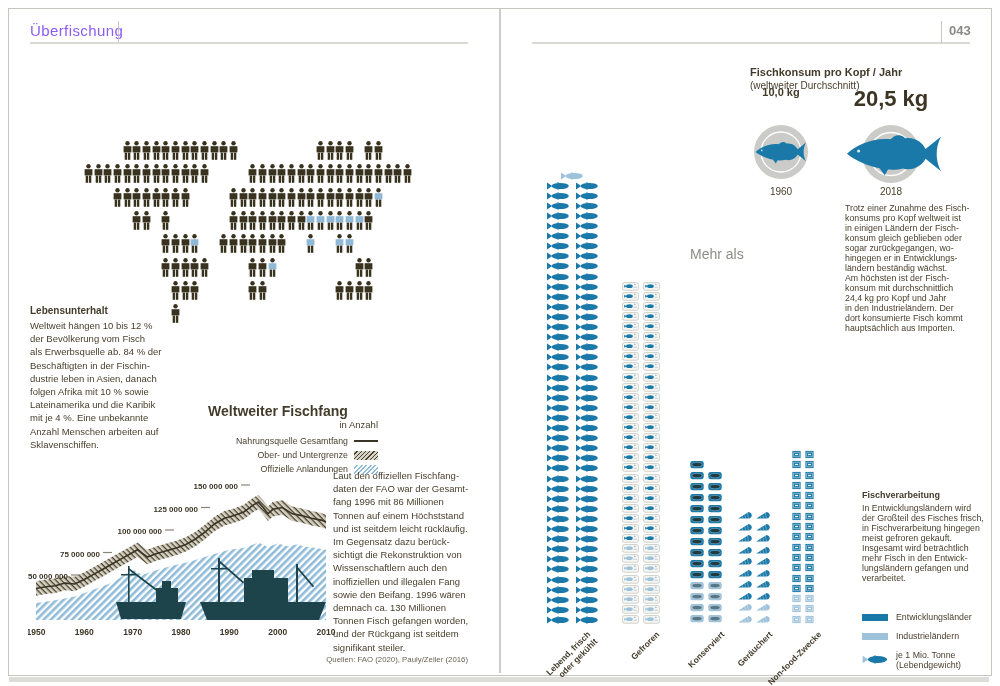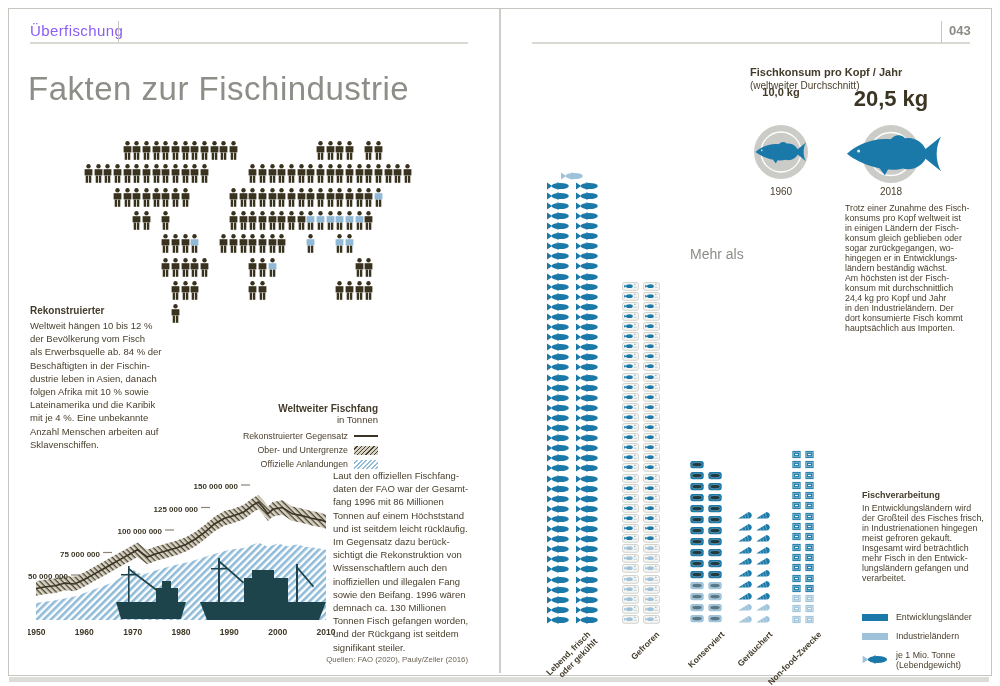--- a/index.html
+++ b/index.html
@@ -14,21 +14,21 @@
   .vbar{width:1px;background:#c6c6c1;}
   .rule{height:2px;background:#dadad5;}
   .page-number{font-size:13px;font-weight:bold;color:#8b8b85;}
   .page-title{font-size:33px;font-weight:400;letter-spacing:.5px;color:#8e8e88;}
   .blk-heading{font-size:10px;font-weight:bold;color:#443c2b;}
   .blk-body{font-size:9.5px;line-height:13.2px;color:#4a412e;white-space:pre-line;}
   .blk-body-sm{font-size:8.8px;line-height:10px;color:#4a412e;white-space:pre-line;}
   .person{position:absolute;width:9px;height:19px;}
   .picto{position:absolute;}
   .chart-legend{position:absolute;left:178px;top:403px;width:200px;}
-  .cl-title{font-size:10px;font-weight:bold;text-align:right;color:#443c2b;}
+  .cl-title{font-size:14px;font-weight:bold;text-align:center;color:#443c2b;}
   .cl-sub{font-size:9.5px;text-align:right;color:#4a412e;margin-bottom:6px;}
   .cl-row{display:flex;justify-content:flex-end;align-items:center;gap:6px;
           font-size:8.8px;color:#4a412e;margin-bottom:4px;}
   .sw-line{width:24px;height:2px;background:#3a3424;}
   .sw-dark{width:24px;height:9px;background:repeating-linear-gradient(135deg,#d8d2c4 0px,#d8d2c4 2px,#46402e 2px,#46402e 3px);}
   .sw-blue{width:24px;height:9px;background:repeating-linear-gradient(135deg,#ffffff 0px,#ffffff 2px,#8fbbd9 2px,#8fbbd9 3.2px);}
   .sources{font-size:7.8px;color:#6b6353;text-align:right;}
   .cons-heading{font-size:11px;font-weight:bold;color:#443c2b;}
   .cons-sub{font-size:10px;color:#4a412e;}
   .kg-small{font-size:11px;font-weight:bold;text-align:center;color:#443c2b;}
@@ -50,21 +50,20 @@
   <div class="gutter"></div>
   <div class="bottom-strip"></div>
 
   <div class="abs section-label" style="left:30px;top:22px;">Überfischung</div>
   <div class="abs vbar" style="left:118px;top:21px;height:22px;"></div>
   <div class="abs rule" style="left:30px;top:42px;width:438px;"></div>
   <div class="abs rule" style="left:532px;top:42px;width:438px;"></div>
   <div class="abs vbar" style="left:941px;top:21px;height:22px;"></div>
   <div class="abs page-number" style="left:949px;top:23px;">043</div>
 
-  <div class="abs page-title" style="left:28px;top:70px;">Fakten zur Fischindustrie</div>
 
   <div class="abs" id="world-map" style="left:84px;top:141px;width:380px;height:185px;">
       <div class="person" style="left: 38.68px; top: 0px;"><svg width="9" height="19" viewBox="0 0 9 19">
     <circle cx="4.5" cy="2.3" r="2.2" fill="#38321f"></circle>
     <rect x="0.6" y="5.2" width="7.8" height="6.2" fill="#38321f"></rect>
     <rect x="1.7" y="11.6" width="2.4" height="7.2" fill="#38321f"></rect>
     <rect x="4.9" y="11.6" width="2.4" height="7.2" fill="#38321f"></rect>
         </svg></div>
       <div class="person" style="left: 48.35px; top: 0px;"><svg width="9" height="19" viewBox="0 0 9 19">
     <circle cx="4.5" cy="2.3" r="2.2" fill="#38321f"></circle>
@@ -799,37 +798,37 @@
     <rect x="4.9" y="11.6" width="2.4" height="7.2" fill="#38321f"></rect>
         </svg></div>
       <div class="person" style="left: 87.03px; top: 163.1px;"><svg width="9" height="19" viewBox="0 0 9 19">
     <circle cx="4.5" cy="2.3" r="2.2" fill="#38321f"></circle>
     <rect x="0.6" y="5.2" width="7.8" height="6.2" fill="#38321f"></rect>
     <rect x="1.7" y="11.6" width="2.4" height="7.2" fill="#38321f"></rect>
     <rect x="4.9" y="11.6" width="2.4" height="7.2" fill="#38321f"></rect>
         </svg></div>
     </div>
 
-  <div class="abs blk-heading" style="left:30px;top:305px;">Rekonstruierter</div>
+  <div class="abs blk-heading" style="left:30px;top:305px;">Lebensunterhalt</div>
   <div class="abs blk-body" style="left:30px;top:319px;width:165px;">Weltweit hängen 10 bis 12 %
 der Bevölkerung vom Fisch
 als Erwerbsquelle ab. 84 % der
 Beschäftigten in der Fischin-
 dustrie leben in Asien, danach
 folgen Afrika mit 10 % sowie
 Lateinamerika und die Karibik
 mit je 4 %. Eine unbekannte
 Anzahl Menschen arbeiten auf
 Sklavenschiffen.</div>
 
   <div class="chart-legend">
     <div class="cl-title">Weltweiter Fischfang</div>
-    <div class="cl-sub">in Tonnen</div>
+    <div class="cl-sub">in Anzahl</div>
     <div class="cl-row">
-      <span>Rekonstruierter Gegensatz</span>
+      <span>Nahrungsquelle Gesamtfang</span>
       <span class="sw-line"></span>
     </div>
     <div class="cl-row">
       <span>Ober- und Untergrenze</span>
       <span class="sw-dark"></span>
     </div>
     <div class="cl-row">
       <span>Offizielle Anlandungen</span>
       <span class="sw-blue"></span>
     </div>
@@ -2352,21 +2351,21 @@
           <rect x="0.4" y="0.9" width="8.2" height="7.2" fill="#9dc2da"></rect>
           <rect x="1.7" y="2.2" width="5.6" height="4.6" fill="none" stroke="rgba(255,255,255,0.6)" stroke-width="0.7"></rect>
           <rect x="3.1" y="3.9" width="2.8" height="1.2" fill="#ffffff"></rect>
         </svg></div>
       <div class="cat-label" style="left: 733px; top: 630px;">Non-food-Zwecke</div>
     </div>
 
   <div class="abs blk-heading" style="left:862px;top:490px;font-size:9px;">Fischverarbeitung</div>
   <div class="abs blk-body-sm" style="left:862px;top:503px;width:130px;">In Entwicklungsländern wird
 der Großteil des Fisches frisch,
-in Industrienationen hingegen
+in Fischverarbeitung hingegen
 meist gefroren gekauft.
 Insgesamt wird beträchtlich
 mehr Fisch in den Entwick-
 lungsländern gefangen und
 verarbeitet.</div>
 
   <div class="abs" style="left:862px;top:612px;width:135px;">
     <div class="rleg-row">
       <span class="rleg-bar" style="background:#1a79a9;"></span>
       <span>Entwicklungsländer</span>

